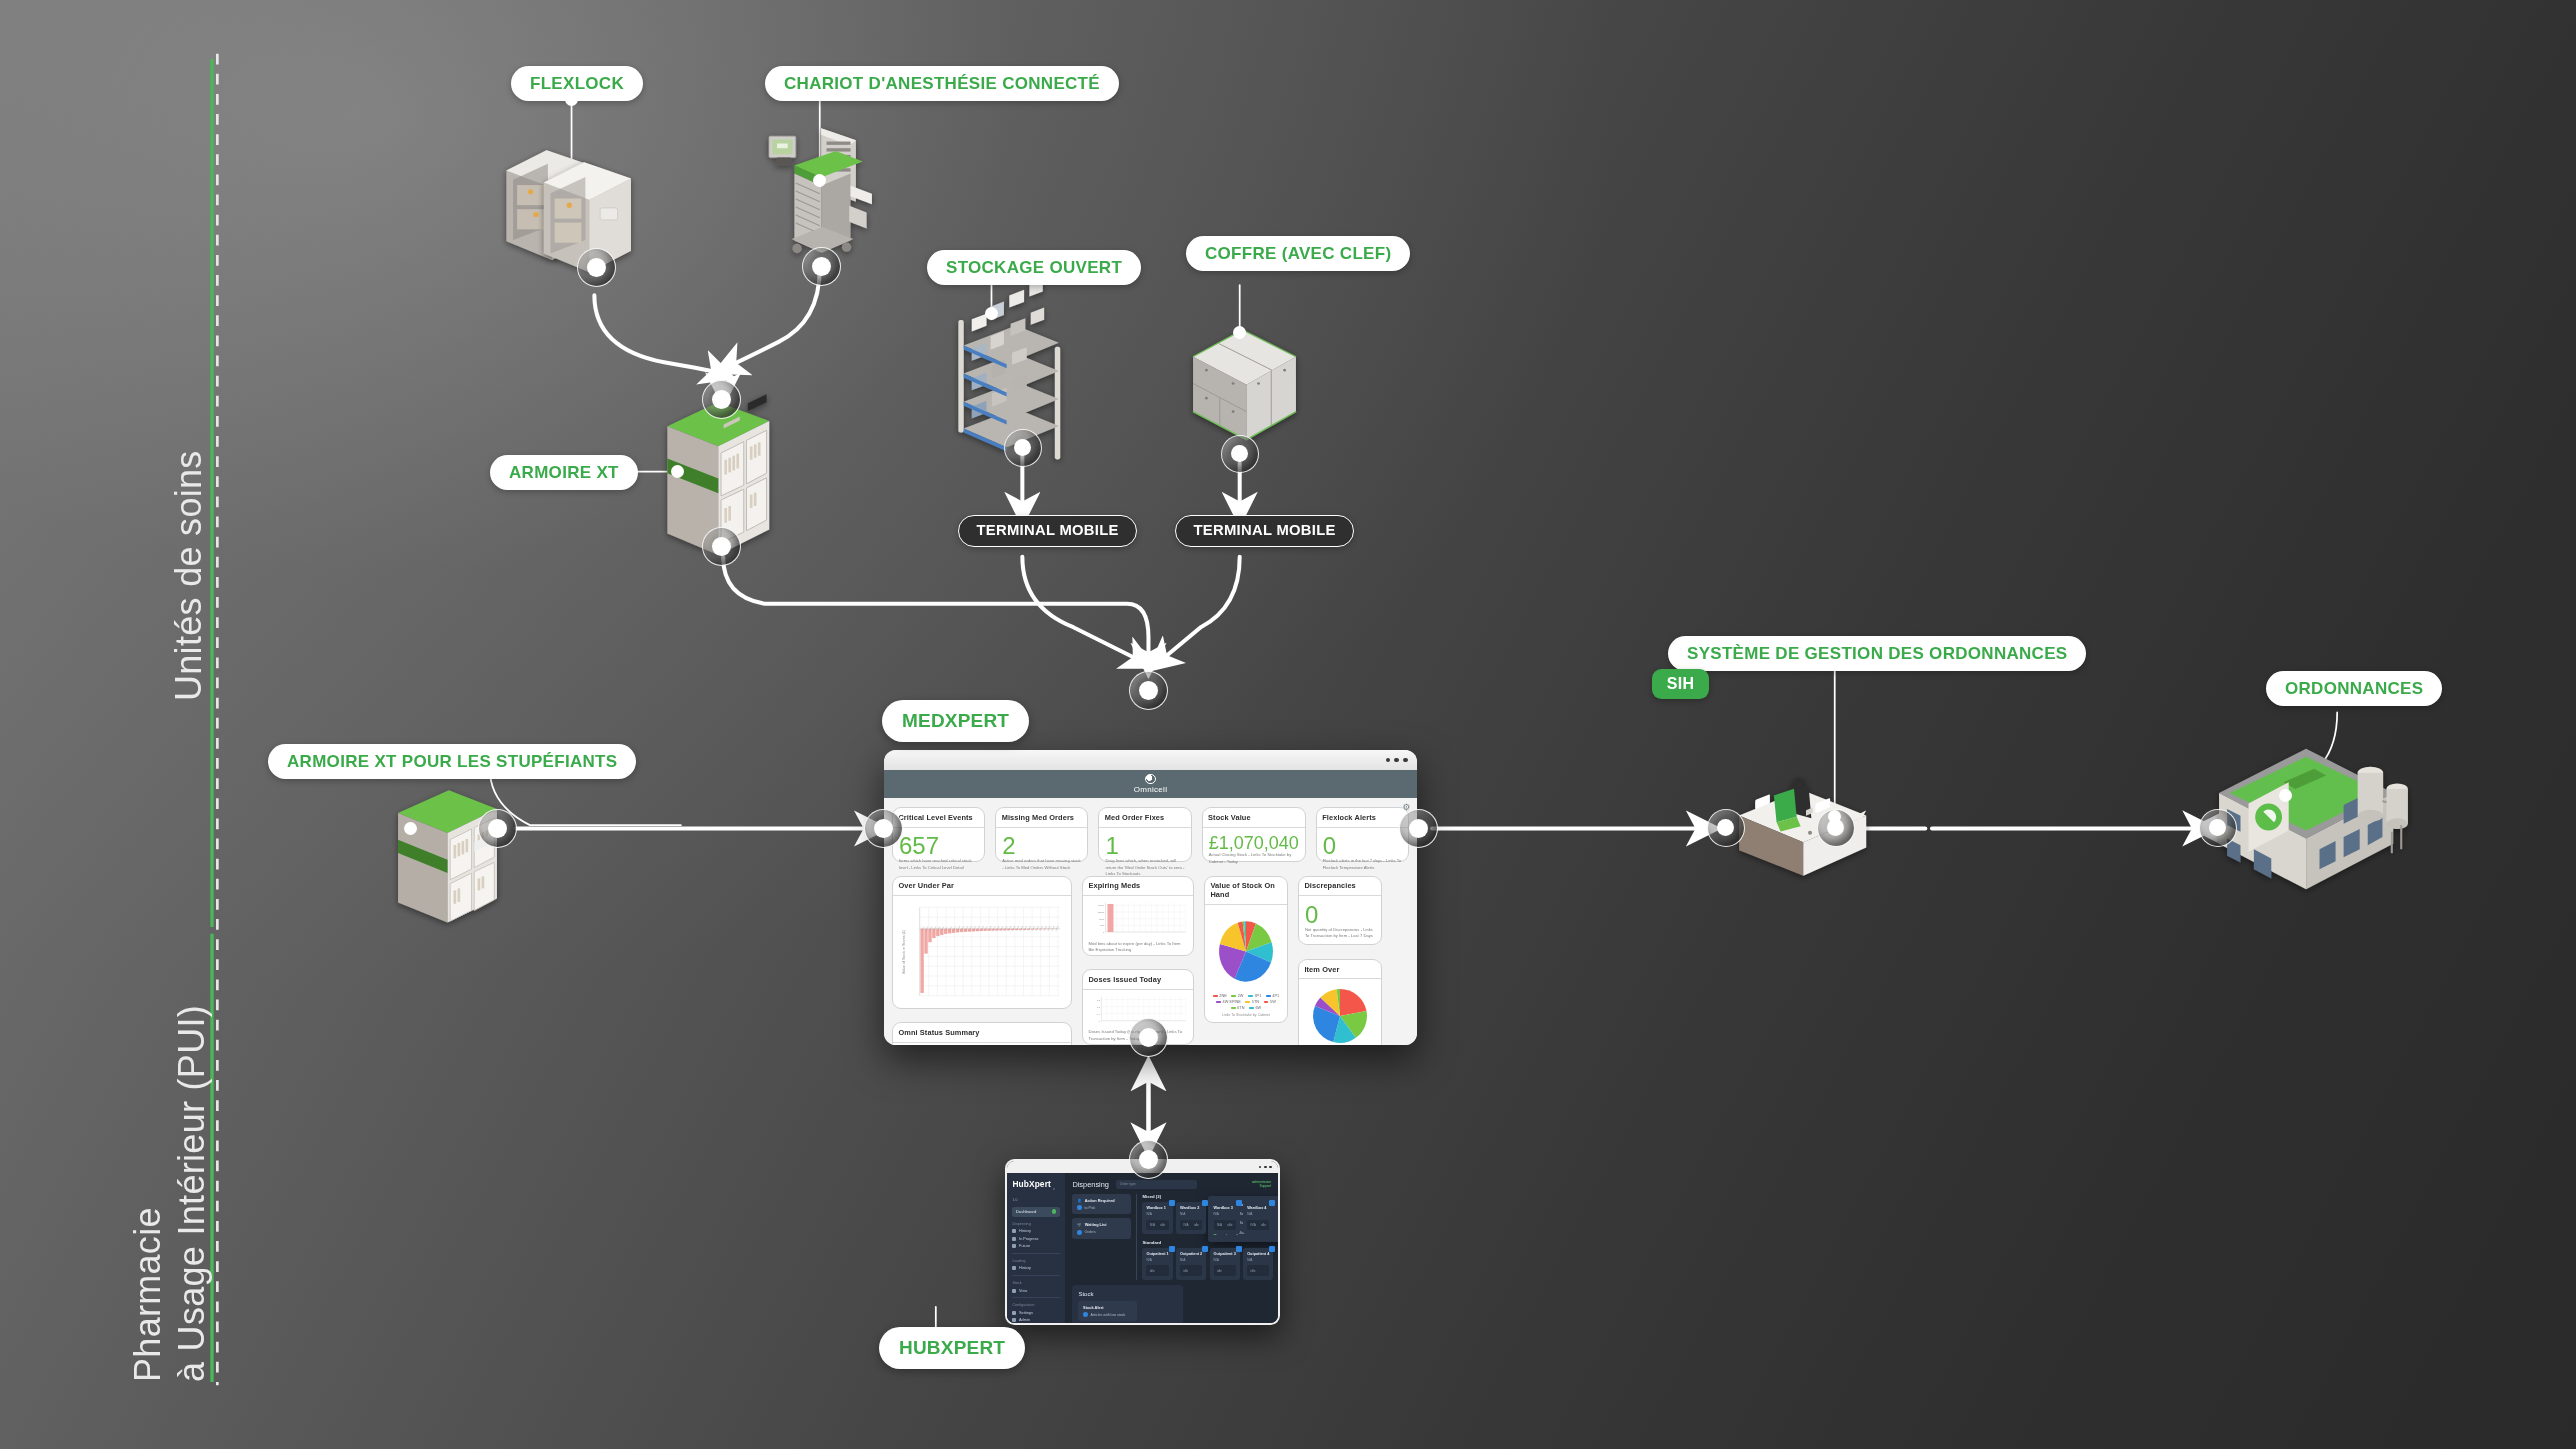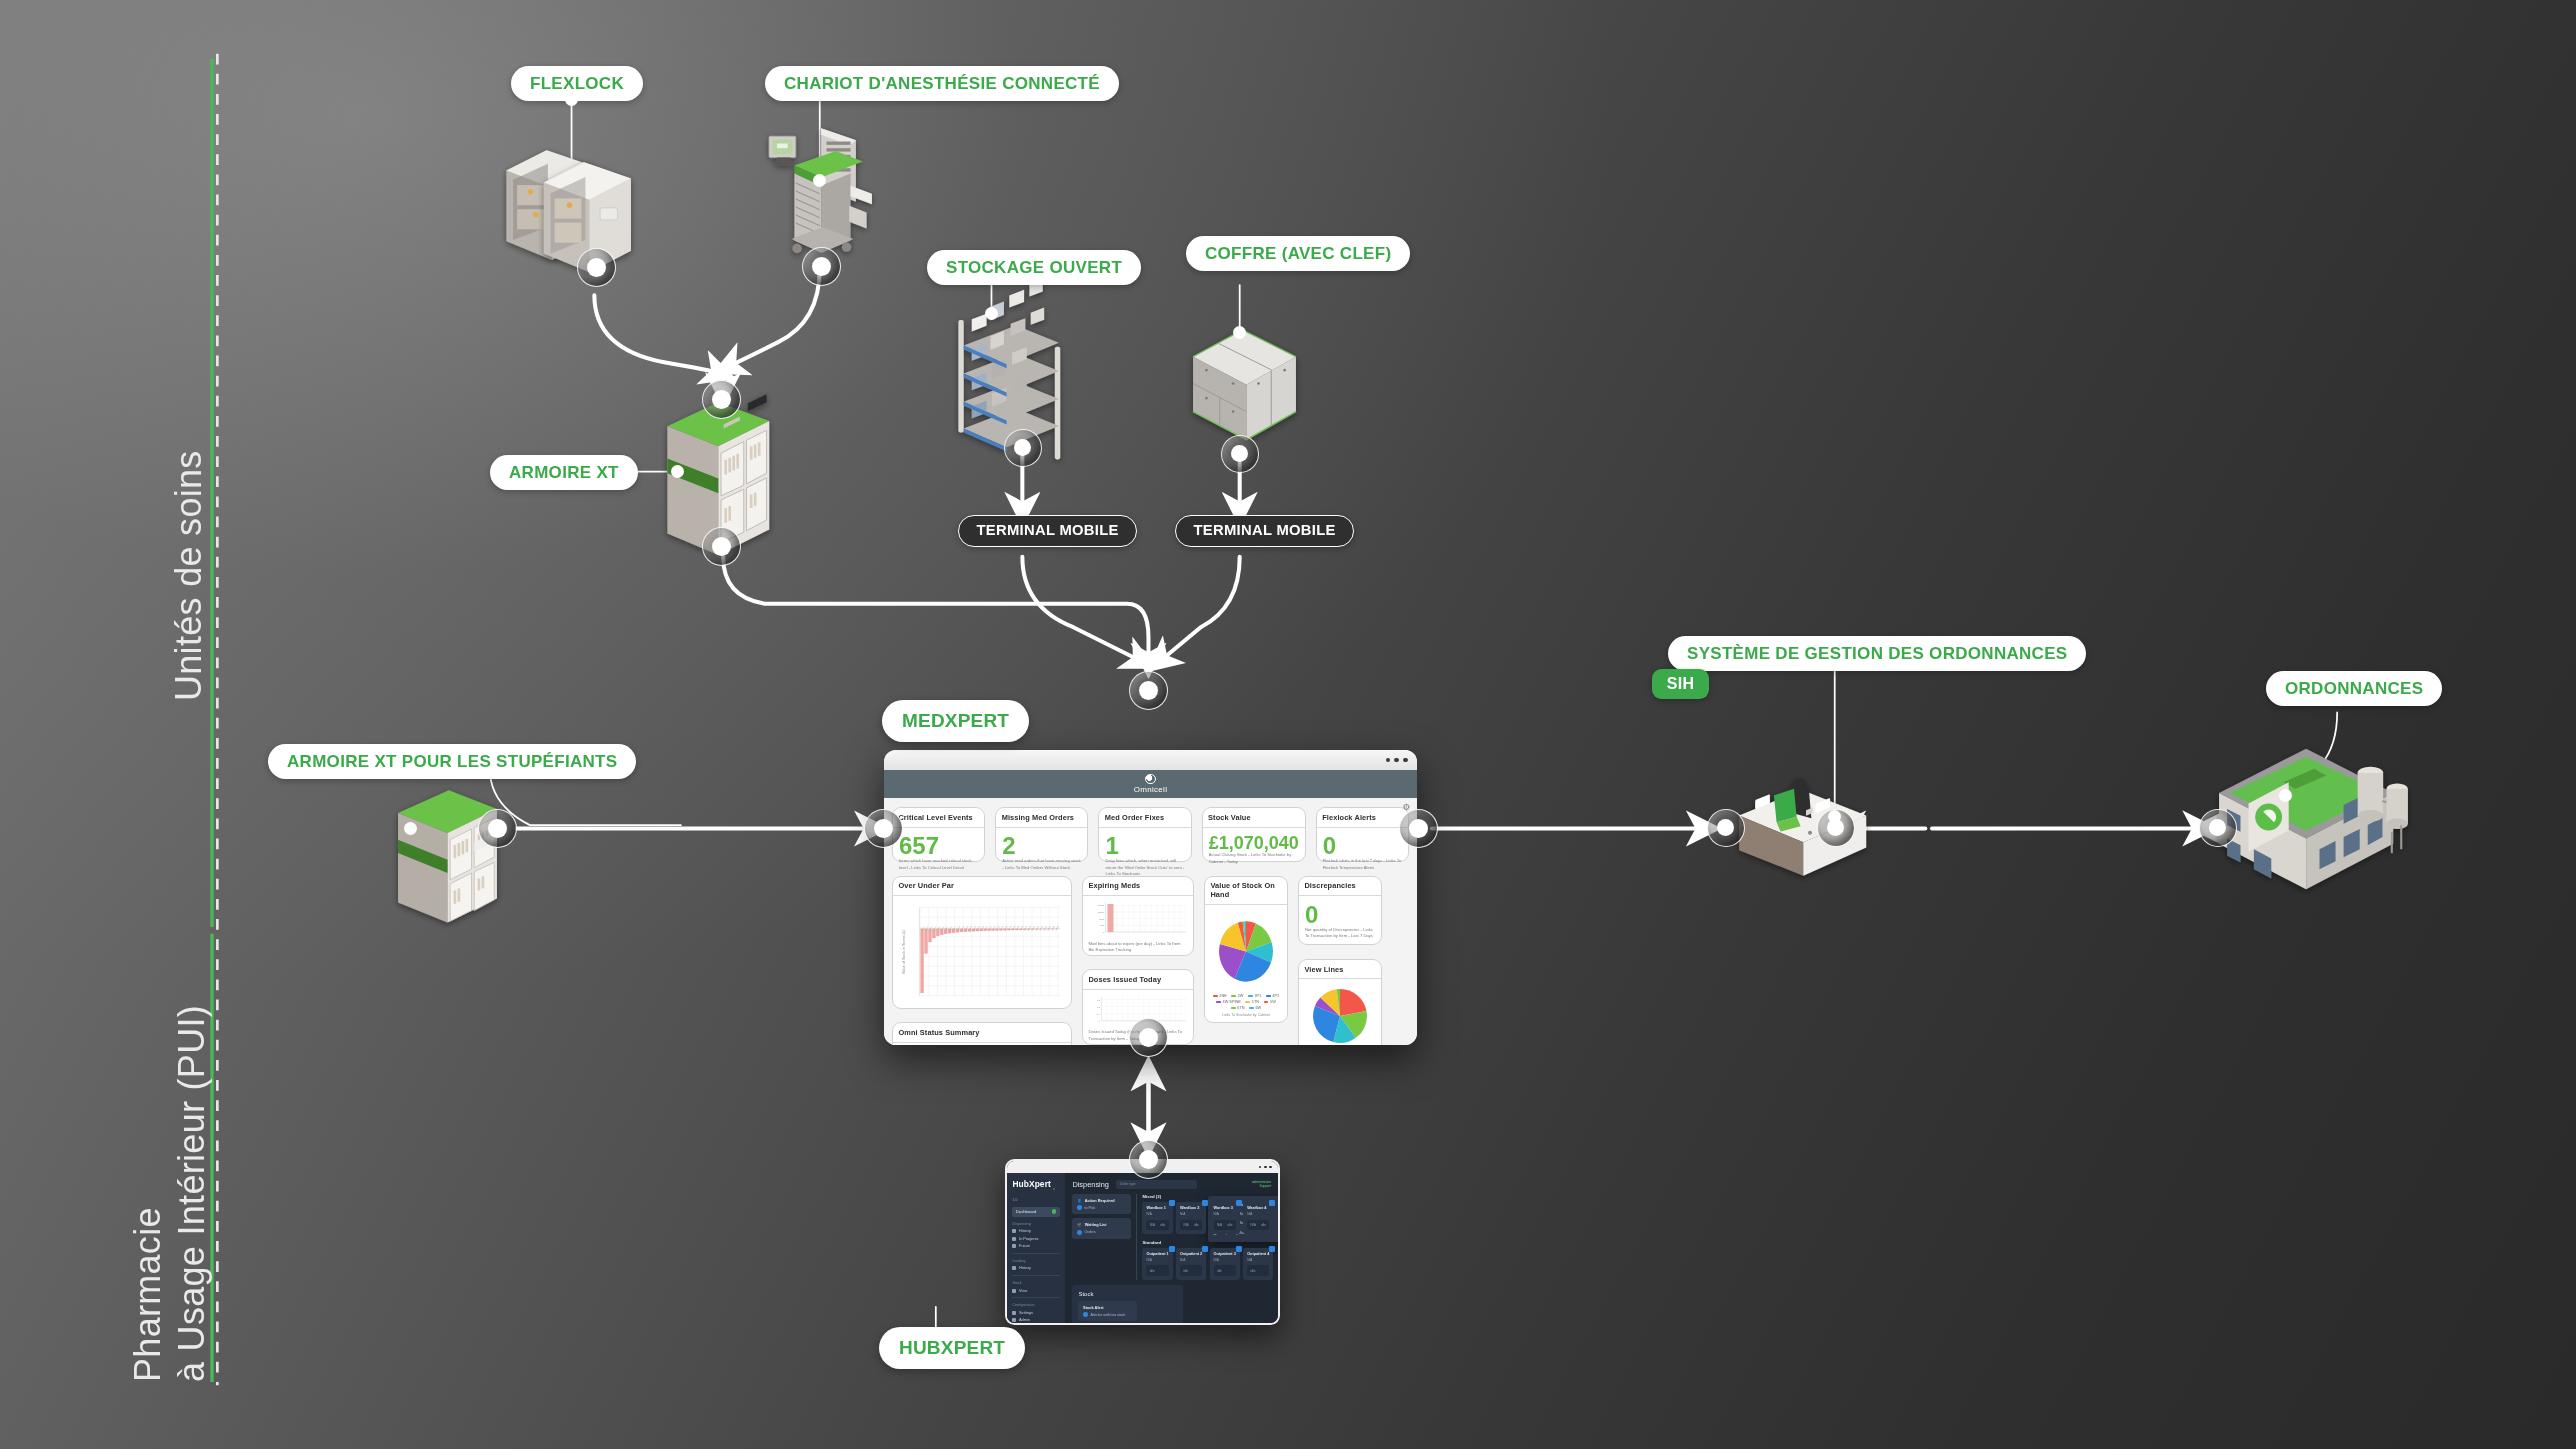--- a/index.html
+++ b/index.html
@@ -96,21 +96,21 @@
   .win .topbar .omnimark { width:10.7px;height:10.7px;border-radius:50%;
     background:radial-gradient(circle at 35% 35%, #fff 0 38%, #5b6a70 40% 100%);
     border:1.7px solid #fff; box-sizing:border-box; }
   .win .topbar .omnitxt { font-size:8px; margin-top:1.3px; letter-spacing:0.3px; }
   .win .body { position:relative; background:#f3f3f3; padding:9.4px 8px 0 8px; }
   .gear { position:absolute; right:6.7px; top:4px; color:#6b7a80; font-size:8.7px; }
 
   .kpis { display:flex; gap:10px; }
   .card { background:#fff; border:0.7px solid #cfd3d6; border-radius:9px; flex:1; display:flex; flex-direction:column; }
   .card .hd { font-size:7.4px; font-weight:700; color:#2e2e2e; padding:4.7px 5.4px; border-bottom:0.7px solid #d7dadd; letter-spacing:0.1px; }
-  .card .big { font-size:24px; color:#62bb46; padding:6.7px 6px 0; line-height:1; font-weight:700; }
+  .card .big { font-size:24px; color:#62bb46; padding:6.7px 6px 0; line-height:1; font-weight:400; }
   .card .foot { font-size:4.2px; color:#7b7b7b; padding:0 6px 5.4px; margin-top:auto; line-height:1.45; }
   .card .bd { padding:5.4px 6px; flex:1; }
 
   .row2 { display:flex; gap:10px; margin-top:13.4px; align-items:flex-start; }
   .col { display:flex; flex-direction:column; gap:13.4px; }
 
   .axis-lbl { font-size:5.5px; fill:#8a8a8a; }
   .minigrid line { stroke:#e2e2e2; stroke-width:.5; }
 
   table.omni { width:100%; border-collapse:collapse; font-size:4.4px; color:#6a6a6a; }
@@ -816,21 +816,21 @@
           </div>
         </div>
 
         <div class="col" style="width:84px;">
           <div class="card" style="height:67px;">
             <div class="hd">Discrepancies</div>
             <div class="big">0</div>
             <div class="foot">Net quantity of Discrepancies - Links To Transaction by Item - Last 7 Days</div>
           </div>
           <div class="card" style="height:81px;">
-            <div class="hd">View Lines</div>
+            <div class="hd">Item Over</div>
             <div class="bd" style="display:flex;justify-content:center;">
               <svg width="62" height="62" viewBox="-46 -46 92 92">
                 <g id="pie-items">
                     <path d="M0,0 L0.00,-40.00 A40,40 0 0 1 39.29,-7.50 Z" fill="#f4564a"></path>
                     <path d="M0,0 L39.29,-7.50 A40,40 0 0 1 23.51,32.36 Z" fill="#7ac943"></path>
                     <path d="M0,0 L23.51,32.36 A40,40 0 0 1 -9.95,38.74 Z" fill="#2fbfce"></path>
                     <path d="M0,0 L-9.95,38.74 A40,40 0 0 1 -37.19,-14.72 Z" fill="#2f86e0"></path>
                     <path d="M0,0 L-37.19,-14.72 A40,40 0 0 1 -29.16,-27.38 Z" fill="#9b4fc8"></path>
                     <path d="M0,0 L-29.16,-27.38 A40,40 0 0 1 -5.01,-39.68 Z" fill="#f7c52b"></path>
                     <path d="M0,0 L-5.01,-39.68 A40,40 0 0 1 0.00,-40.00 Z" fill="#7ac943"></path>

